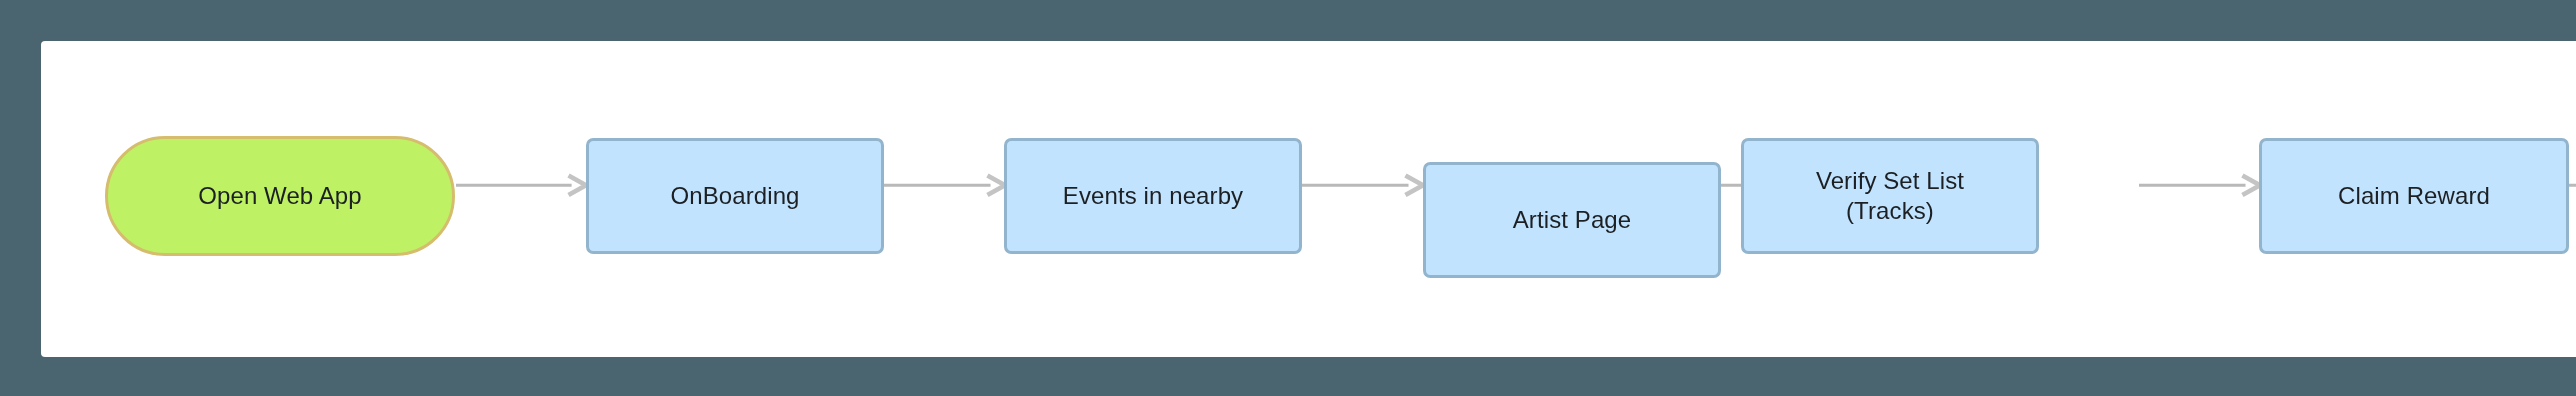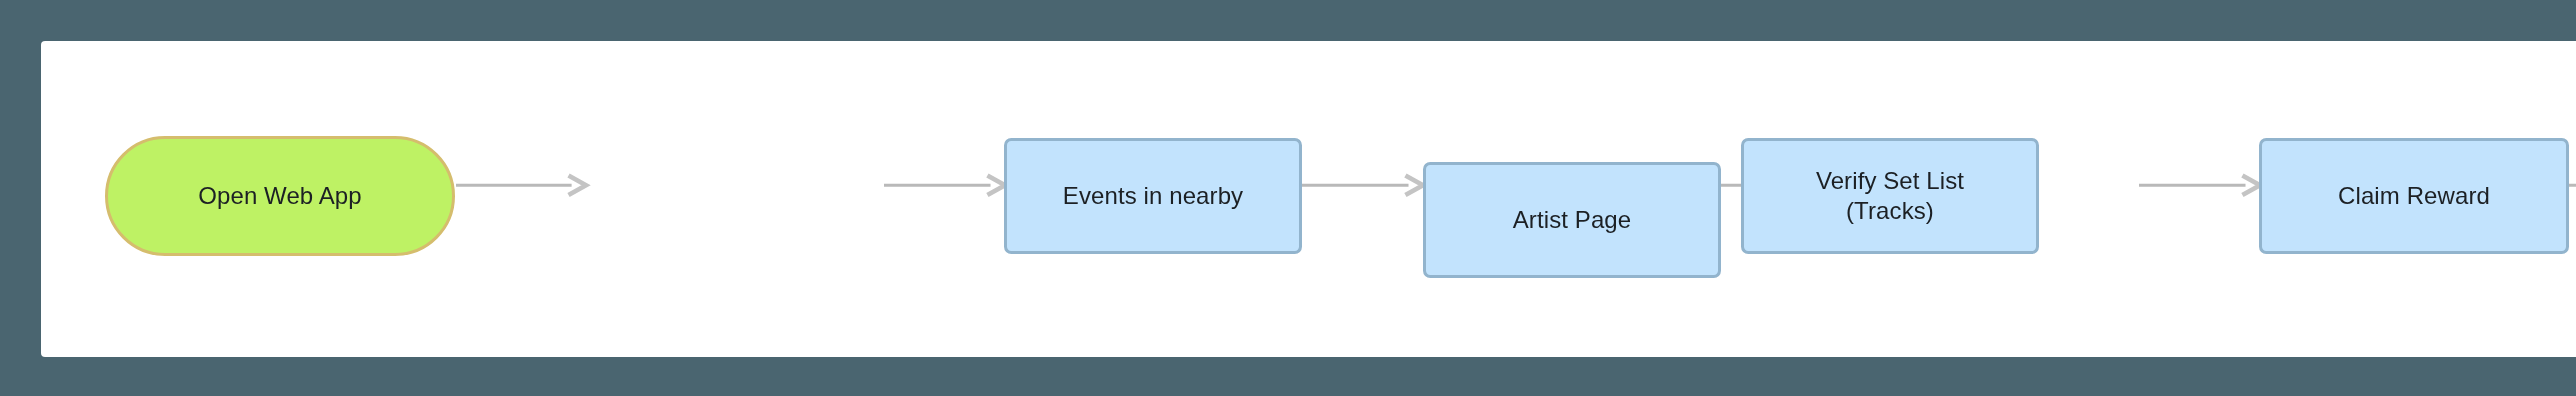--- a/index.html
+++ b/index.html
@@ -121,20 +121,21 @@
           <path class="edge-head" d="M 200 1 L 234 20 L 200 39"></path>
         </svg>
       </div>
       <div class="edge" style="left: 2516px; top: 134px; width: 122px;">
         <svg viewBox="0 0 236 40" preserveAspectRatio="none">
           <path class="edge-line" d="M 0 20 L 208 20"></path>
           <path class="edge-head" d="M 202 1 L 236 20 L 202 39"></path>
         </svg>
       </div>
       <div class="node start" style="left: 64px; top: 95px; width: 350px; height: 120px;">Open Web App</div>
+      <div class="node process" style="left: 545px; top: 97px; width: 298px; height: 116px;">OnBoarding</div>
       <div class="node process" style="left: 963px; top: 97px; width: 298px; height: 116px; text-align: center;">Events in nearby</div>
       <div class="node process" style="left: 1382px; top: 97px; width: 298px; height: 116px; margin-top: 24px;">Artist Page</div>
       <div class="node process" style="left: 1700px; top: 97px; width: 298px; height: 116px;">Verify Set List
 (Tracks)</div>
       <div class="node process" style="left: 2218px; top: 97px; width: 310px; height: 116px;">Claim Reward</div>
     </div>
 </div>
 
 
 </body></html>

